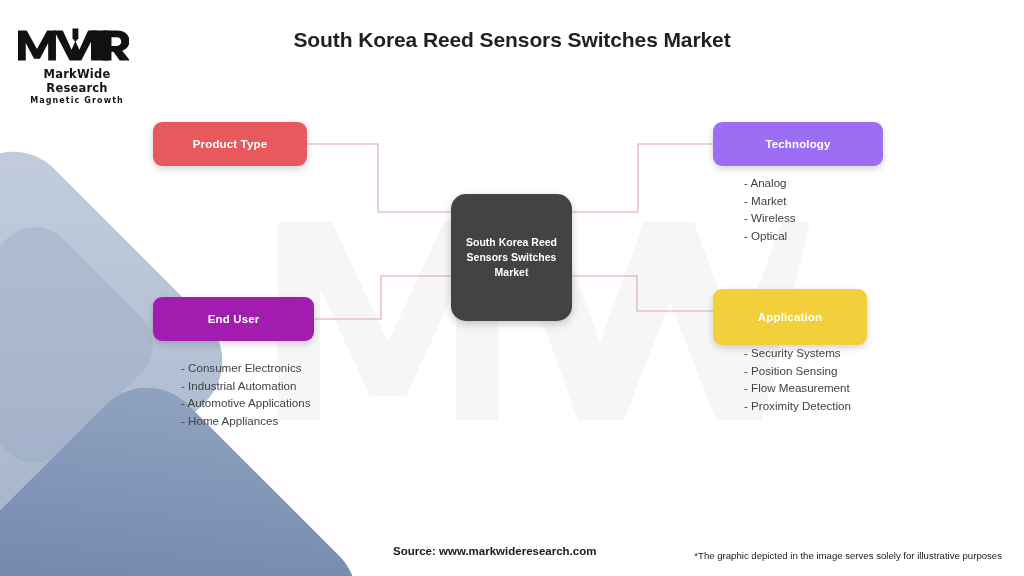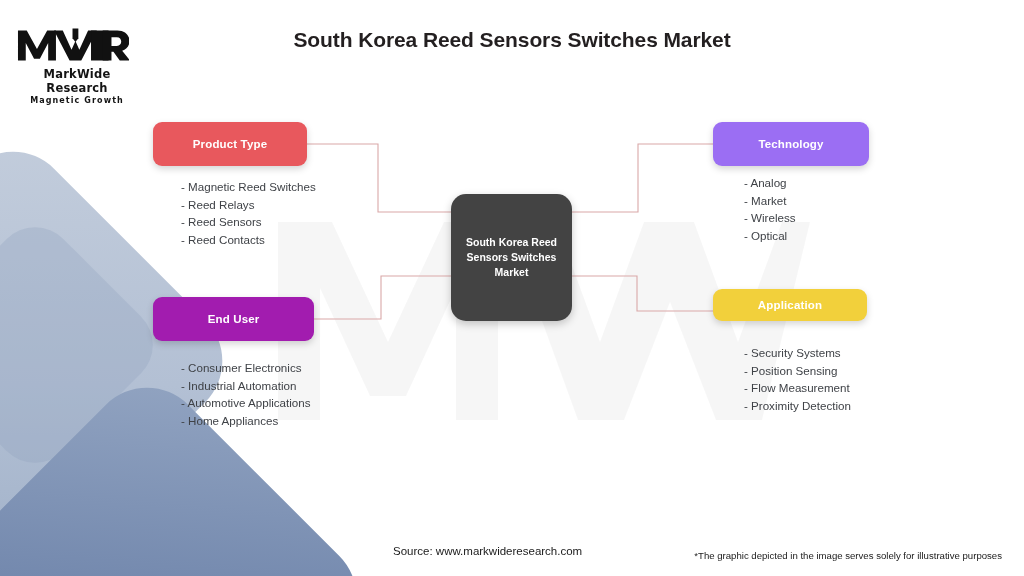--- a/index.html
+++ b/index.html
@@ -78,23 +78,23 @@
     position:absolute;
     border-radius:9px;
     display:flex; align-items:center; justify-content:center;
     color:#ffffff; font-weight:bold;
     box-shadow:0 3px 7px rgba(0,0,0,0.17);
     z-index:4;
   }
   .node-label { font-size:11.5px; letter-spacing:.15px; }
 
   #node-product-type { left:153px; top:122px; width:154px; height:44px; background:#e8585d; }
-  #node-technology   { left:713px; top:122px; width:156px; height:44px; background:#9b6ef3; }
+  #node-technology   { left:713px; top:122px; width:170px; height:44px; background:#9b6ef3; }
   #node-end-user     { left:153px; top:297px; width:161px; height:44px; background:#a21caf; }
-  #node-application  { left:713px; top:289px; width:154px; height:32px; background:#f2d03b; }
+  #node-application  { left:713px; top:289px; width:154px; height:56px; background:#f2d03b; }
 
   #node-center {
     left:451px; top:194px; width:121px; height:127px;
     background:#434343; border-radius:15px;
     flex-direction:column; text-align:center;
     font-size:10.5px; line-height:1.42; padding:0 10px;
     box-shadow:0 3px 9px rgba(0,0,0,0.22);
   }
 
   .item-list { position:absolute; z-index:4; }
@@ -106,21 +106,21 @@
     white-space:nowrap;
   }
   #list-product-type { left:181px; top:178px; }
   #list-technology   { left:744px; top:174px; }
   #list-end-user     { left:181px; top:359px; }
   #list-application  { left:744px; top:344px; }
 
   
   #footer-source {
     position:absolute; left:393px; top:545px;
-    font-size:11.5px; font-weight:normal; color:#1a1a1a;
+    font-size:11.5px; font-weight:bold; color:#1a1a1a;
     z-index:5;
   }
   #footer-note {
     position:absolute; right:22px; top:550px;
     font-size:9.6px; color:#1a1a1a;
     z-index:5;
   }
 </style>
 </head>
 <body>
@@ -167,26 +167,20 @@
 
     <path d="M572 276 L637 276 L637 311 L713 311"></path>
   </g>
 </svg>
 
 <div id="diagram">
 
   <div class="node" id="node-product-type">
     <span class="node-label">Product Type</span>
   </div>
-  <ul class="item-list" id="list-product-type">
-    <li>- Magnetic Reed Switches</li>
-    <li>- Reed Relays</li>
-    <li>- Reed Sensors</li>
-    <li>- Reed Contacts</li>
-  </ul>
 
   <div class="node" id="node-technology">
     <span class="node-label">Technology</span>
   </div>
   <ul class="item-list" id="list-technology">
     <li>- Analog</li>
     <li>- Market</li>
     <li>- Wireless</li>
     <li>- Optical</li>
   </ul>

